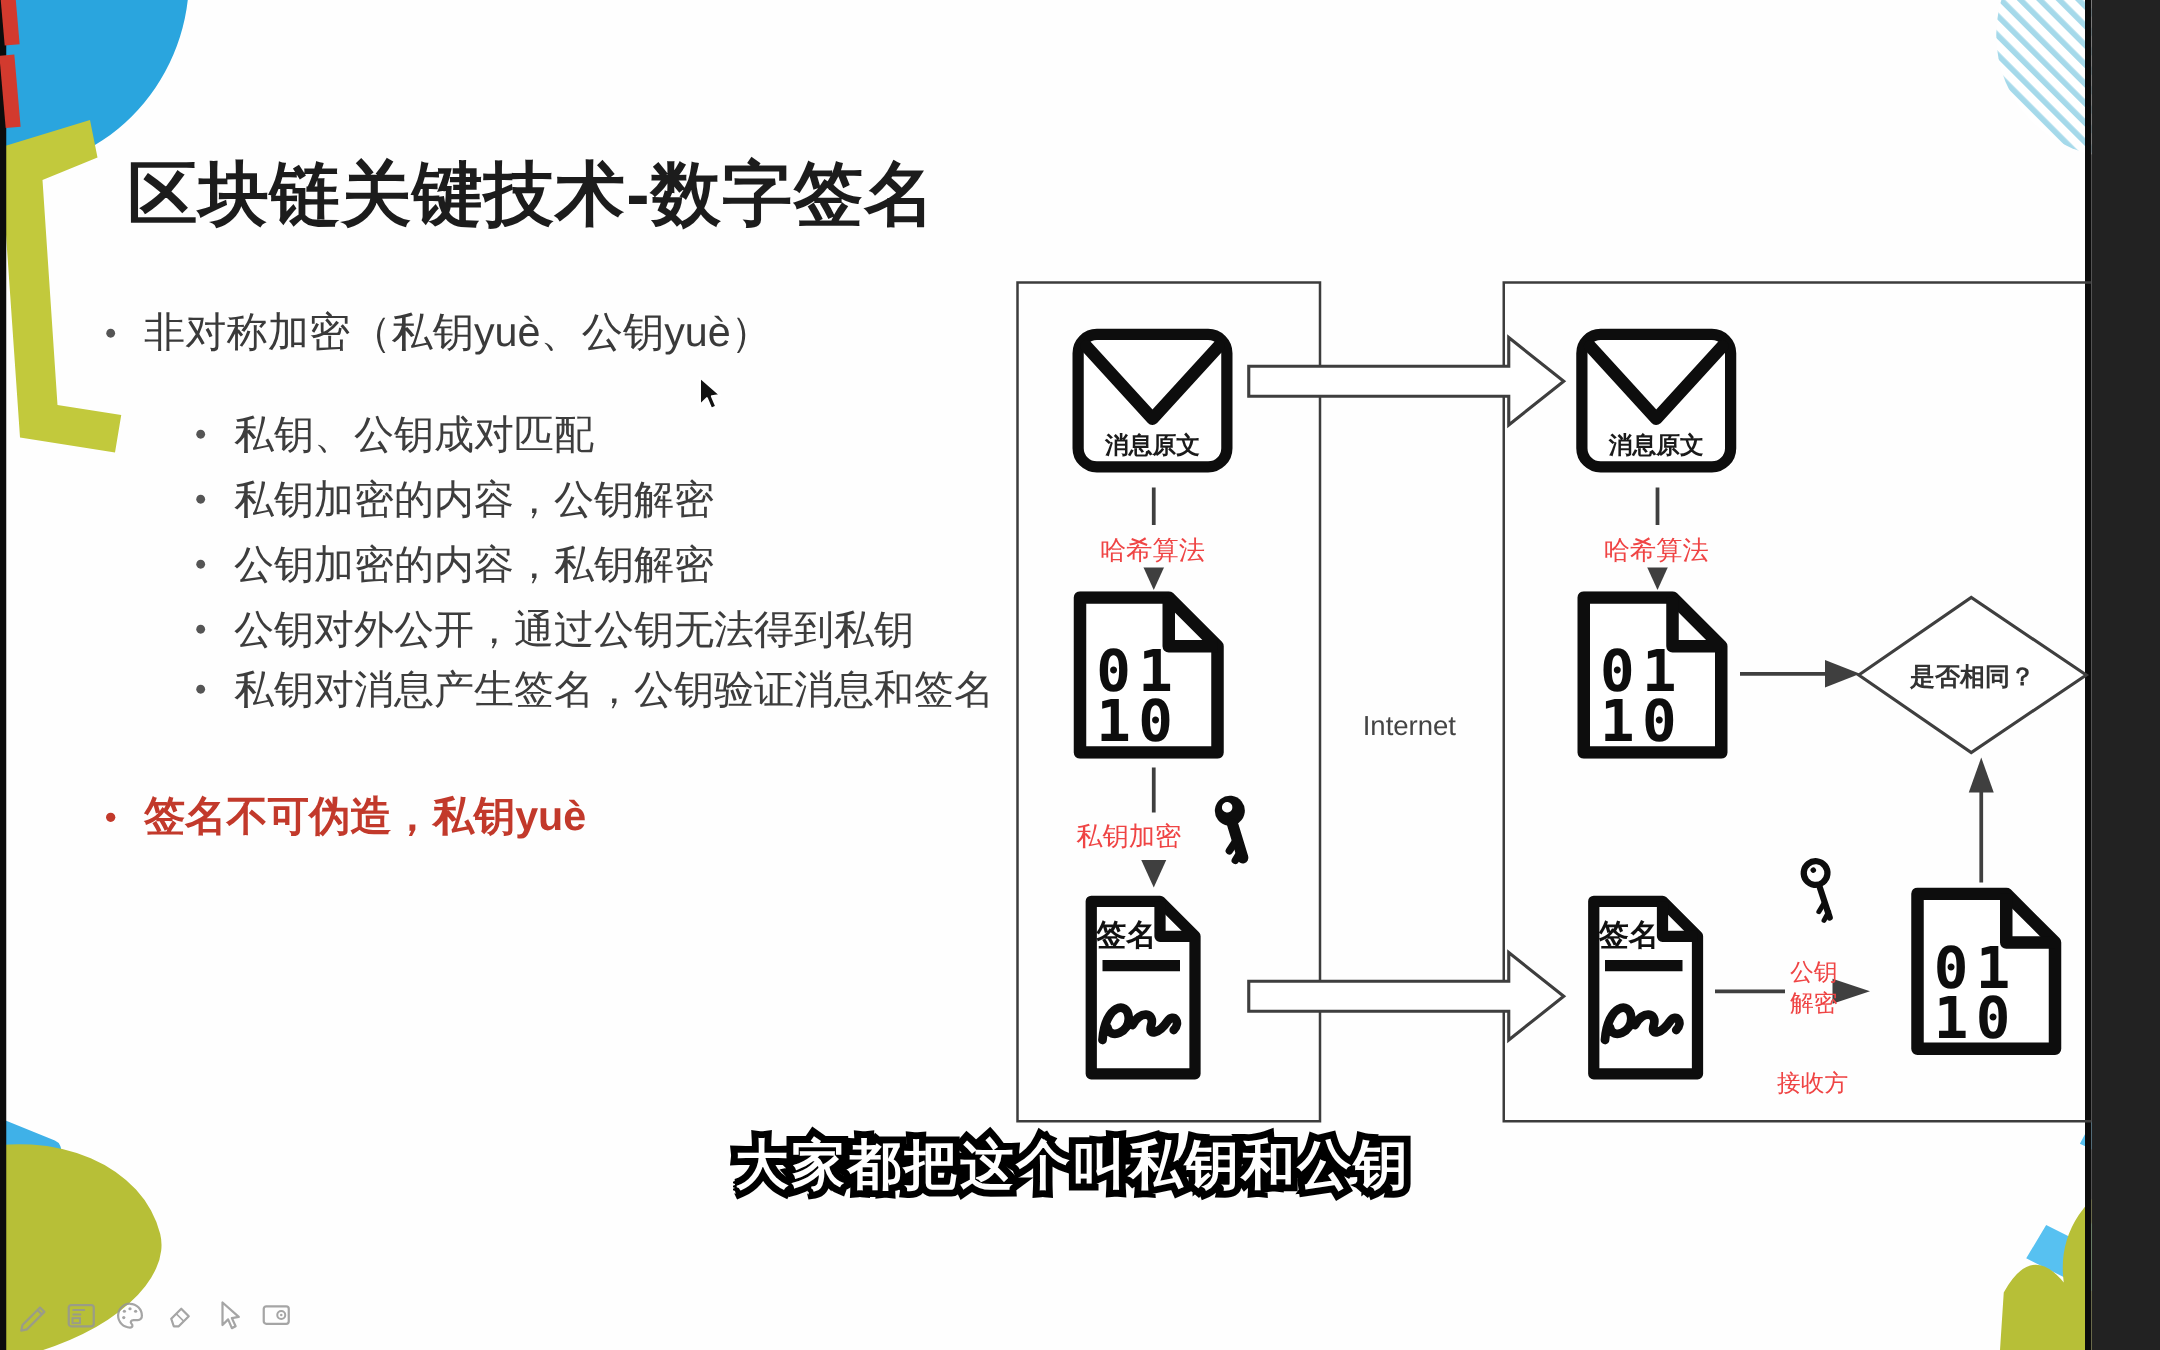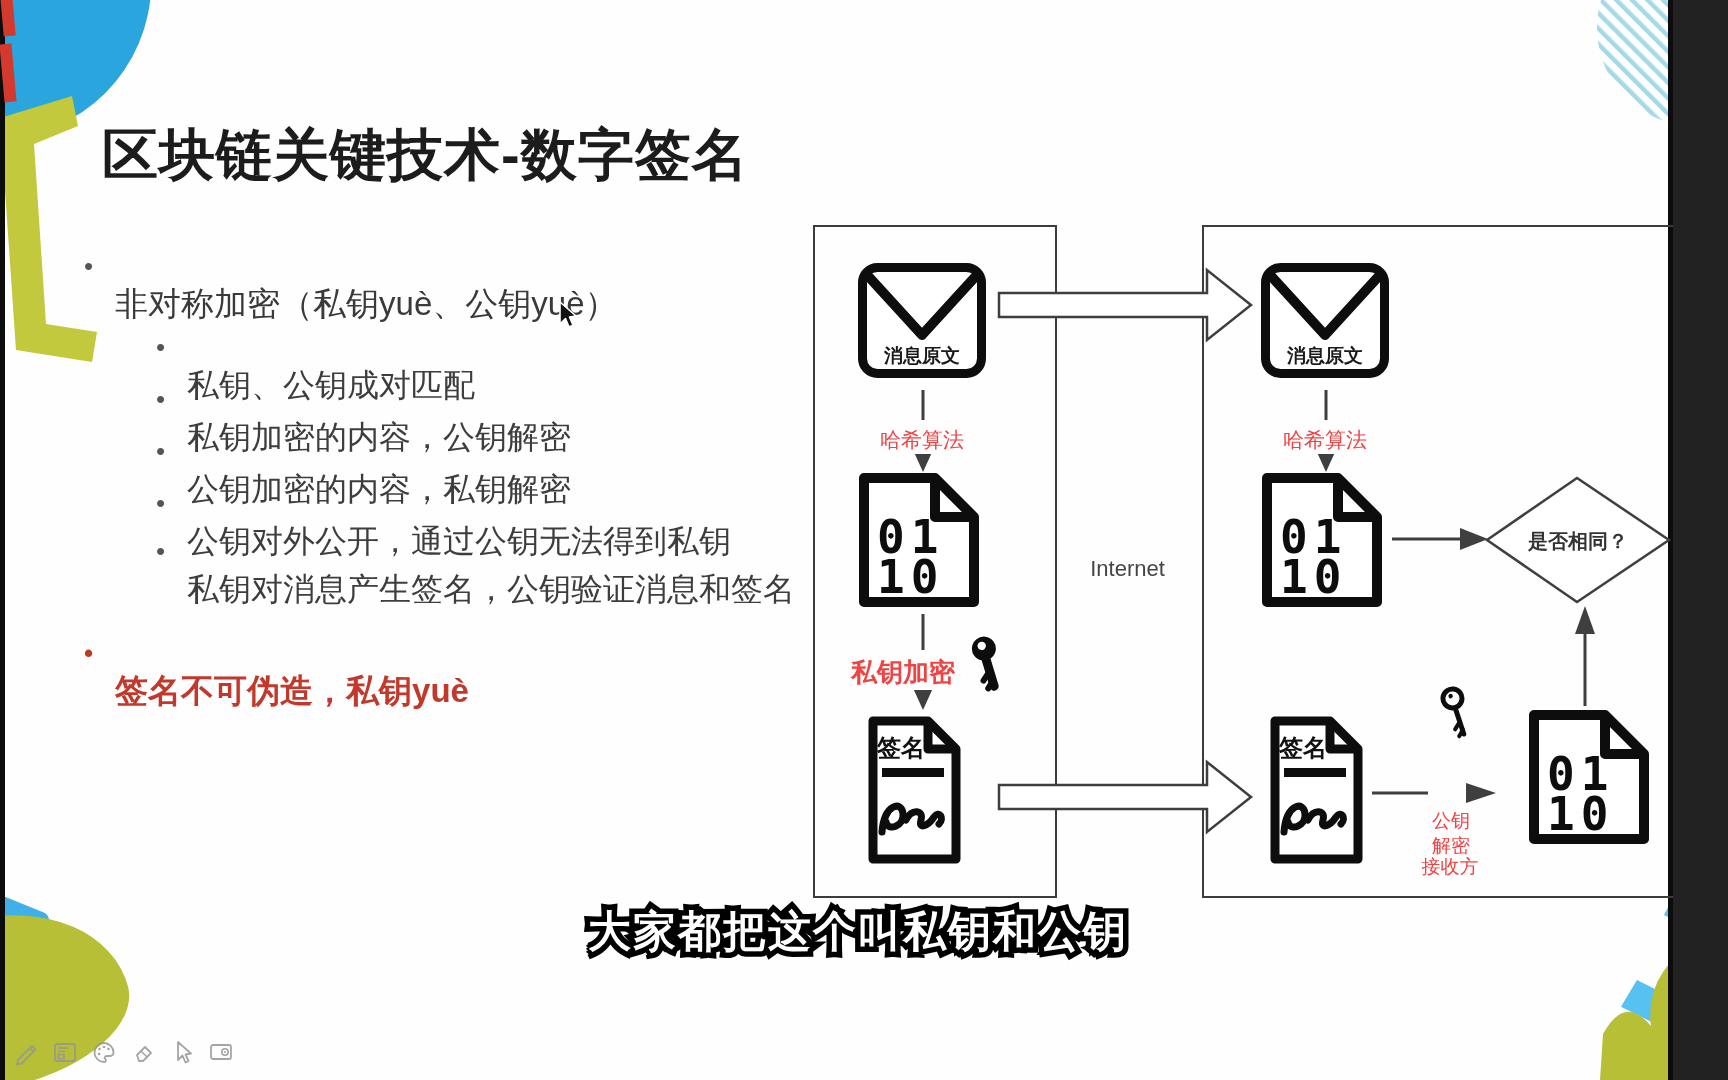--- a/index.html
+++ b/index.html
@@ -15,21 +15,21 @@
   .blob{position:absolute;z-index:1;}
   
   .title{
     position:absolute;left:102px;top:118px;font-size:56px;font-weight:700;
     color:#1c1c1c;letter-spacing:1px;z-index:3;white-space:nowrap;
   }
   .bullet-row{position:absolute;display:flex;align-items:flex-start;z-index:3;white-space:nowrap;}
   .bullet-dot{font-size:26px;color:#555;margin-right:22px;line-height:40px;}
   .b-main{left:84px;top:246px;font-size:33px;color:#3a3a3a;}
   .b-sub{left:156px;font-size:32px;color:#3d3d3d;}
-  .b-text{line-height:40px;margin-top:38px;}
+  .b-text{line-height:40px;}
   .b-red{left:84px;top:633px;font-size:33px;color:#c2392b;font-weight:600;}
   .b-red .bullet-dot{color:#c2392b;}
   
   .dbox{position:absolute;border:2.5px solid #3c3c3c;background:transparent;z-index:2;}
   .dlabel{position:absolute;color:#ef4444;z-index:4;text-align:center;}
   .icon-env{position:absolute;z-index:4;}
   svg text{font-family:"Liberation Sans",sans-serif;}
   svg text.digits{font-family:"DejaVu Sans Mono",monospace;}
   .conn{position:absolute;z-index:3;}
   
@@ -134,21 +134,21 @@
     <path d="M9,5 H80 L119,44 V129 H9 Z" fill="#fff" stroke="#0d0d0d" stroke-width="10" stroke-linejoin="round"></path>
     <path d="M80,5 V44 H119" fill="none" stroke="#0d0d0d" stroke-width="10" stroke-linejoin="round"></path>
     <text class="digits" x="22" y="80" font-size="46" font-weight="700" letter-spacing="6" fill="#0d0d0d">01</text>
     <text class="digits" x="22" y="120" font-size="46" font-weight="700" letter-spacing="6" fill="#0d0d0d">10</text>
   </svg>
 
   <svg class="conn" style="left:908px;top:612px;" width="30" height="100" viewBox="0 0 30 100">
     <line x1="15" y1="2" x2="15" y2="38" stroke="#3f3f3f" stroke-width="3"></line>
     <polygon points="15,98 5,76 25,76" fill="#3f3f3f"></polygon>
   </svg>
-  <div class="dlabel" style="left:820px;top:655px;width:166px;font-size:26px;font-weight:700;background:#fefefe;">私钥加密</div>
+  <div class="dlabel" style="left:820px;top:655px;width:166px;font-size:21px;font-weight:400;background:#fefefe;">私钥加密</div>
   <svg class="icon-env" style="left:956px;top:636px;" width="56" height="58" viewBox="0 0 56 58">
     <g transform="rotate(-38 28 29)">
       <circle cx="38" cy="16" r="12" fill="#0d0d0d"></circle>
       <circle cx="38" cy="12.5" r="4.2" fill="#fff"></circle>
       <line x1="33" y1="26" x2="23" y2="52" stroke="#0d0d0d" stroke-width="9" stroke-linecap="round"></line>
       <line x1="27" y1="38" x2="18" y2="41" stroke="#0d0d0d" stroke-width="6" stroke-linecap="round"></line>
       <line x1="25" y1="47" x2="17" y2="50" stroke="#0d0d0d" stroke-width="6" stroke-linecap="round"></line>
     </g>
   </svg>
 
@@ -159,21 +159,21 @@
     <rect x="16" y="52" width="62" height="9" fill="#0d0d0d"></rect>
     <path d="M16,116 C18,88 36,84 37,98 C38,110 22,116 20,106 M40,104 C46,92 58,94 55,104 C52,114 62,110 68,101 C73,94 79,102 73,108" fill="none" stroke="#0d0d0d" stroke-width="7" stroke-linecap="round"></path>
   </svg>
 
   <svg class="conn" style="left:995px;top:262px;" width="262" height="86" viewBox="0 0 262 86">
     <polygon points="4,31 212,31 212,8 256,43 212,78 212,55 4,55" fill="#fff" stroke="#3e3e3e" stroke-width="2.5"></polygon>
   </svg>
   <svg class="conn" style="left:995px;top:754px;" width="262" height="86" viewBox="0 0 262 86">
     <polygon points="4,31 212,31 212,8 256,43 212,78 212,55 4,55" fill="#fff" stroke="#3e3e3e" stroke-width="2.5"></polygon>
   </svg>
-  <div class="dlabel" style="left:1057px;top:556px;width:141px;font-size:22px;font-weight:500;color:#444;">Internet</div>
+  <div class="dlabel" style="left:1057px;top:568px;width:141px;font-size:22px;font-weight:500;color:#444;">Internet</div>
 
   <svg class="icon-env" style="left:1260px;top:262px;" width="130" height="117" viewBox="0 0 130 117">
     <rect x="5.5" y="5.5" width="119" height="106" rx="15" fill="#fff" stroke="#0d0d0d" stroke-width="9"></rect>
     <polyline points="12,15 65,73 118,15" fill="none" stroke="#0d0d0d" stroke-width="10" stroke-linecap="round" stroke-linejoin="round"></polyline>
     <text x="65" y="100" text-anchor="middle" font-size="19" font-weight="600" fill="#1a1a1a">消息原文</text>
   </svg>
   <svg class="conn" style="left:1311px;top:388px;" width="30" height="86" viewBox="0 0 30 86">
     <line x1="15" y1="2" x2="15" y2="32" stroke="#3f3f3f" stroke-width="3"></line>
     <polygon points="15,84 5,62 25,62" fill="#3f3f3f"></polygon>
   </svg>
@@ -209,21 +209,21 @@
       <circle cx="35" cy="12" r="2.2" fill="#0d0d0d"></circle>
       <line x1="31" y1="25" x2="22" y2="50" stroke="#0d0d0d" stroke-width="5" stroke-linecap="round"></line>
       <line x1="26" y1="38" x2="18" y2="41" stroke="#0d0d0d" stroke-width="4" stroke-linecap="round"></line>
       <line x1="24" y1="46" x2="17" y2="49" stroke="#0d0d0d" stroke-width="4" stroke-linecap="round"></line>
     </g>
   </svg>
 
   <svg class="conn" style="left:1370px;top:783px;" width="60" height="20" viewBox="0 0 60 20">
     <line x1="2" y1="10" x2="58" y2="10" stroke="#3f3f3f" stroke-width="3"></line>
   </svg>
-  <div class="dlabel" style="left:1411px;top:766px;width:80px;font-size:19px;font-weight:500;line-height:25px;margin-top:42px;">
+  <div class="dlabel" style="left:1411px;top:766px;width:80px;font-size:19px;font-weight:500;line-height:25px;">
     <div>公钥</div>
     <div>解密</div>
   </div>
   <svg class="conn" style="left:1462px;top:781px;" width="36" height="24" viewBox="0 0 36 24">
     <polygon points="34,12 4,2 4,22" fill="#3f3f3f"></polygon>
   </svg>
 
   <svg class="icon-env" style="left:1525px;top:710px;" width="128" height="134" viewBox="0 0 128 134">
     <path d="M9,5 H80 L119,44 V129 H9 Z" fill="#fff" stroke="#0d0d0d" stroke-width="10" stroke-linejoin="round"></path>
     <path d="M80,5 V44 H119" fill="none" stroke="#0d0d0d" stroke-width="10" stroke-linejoin="round"></path>

